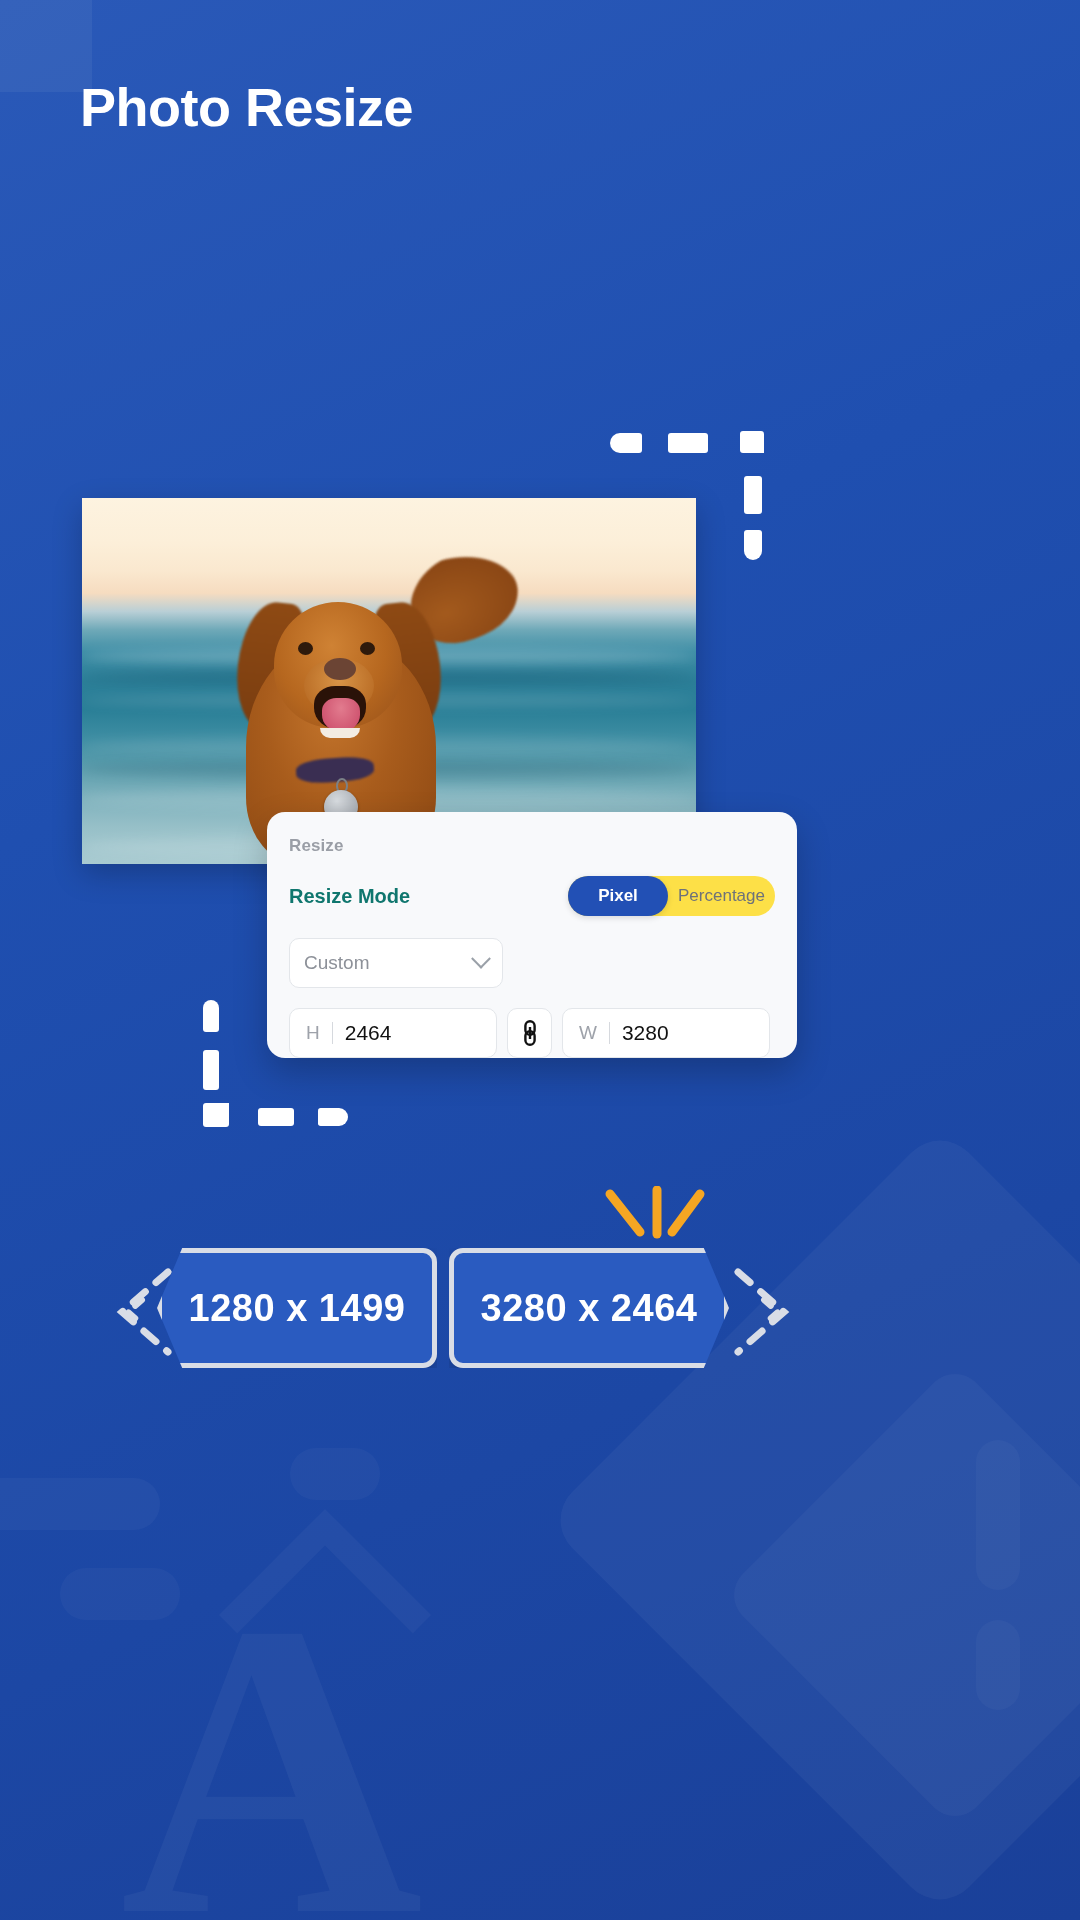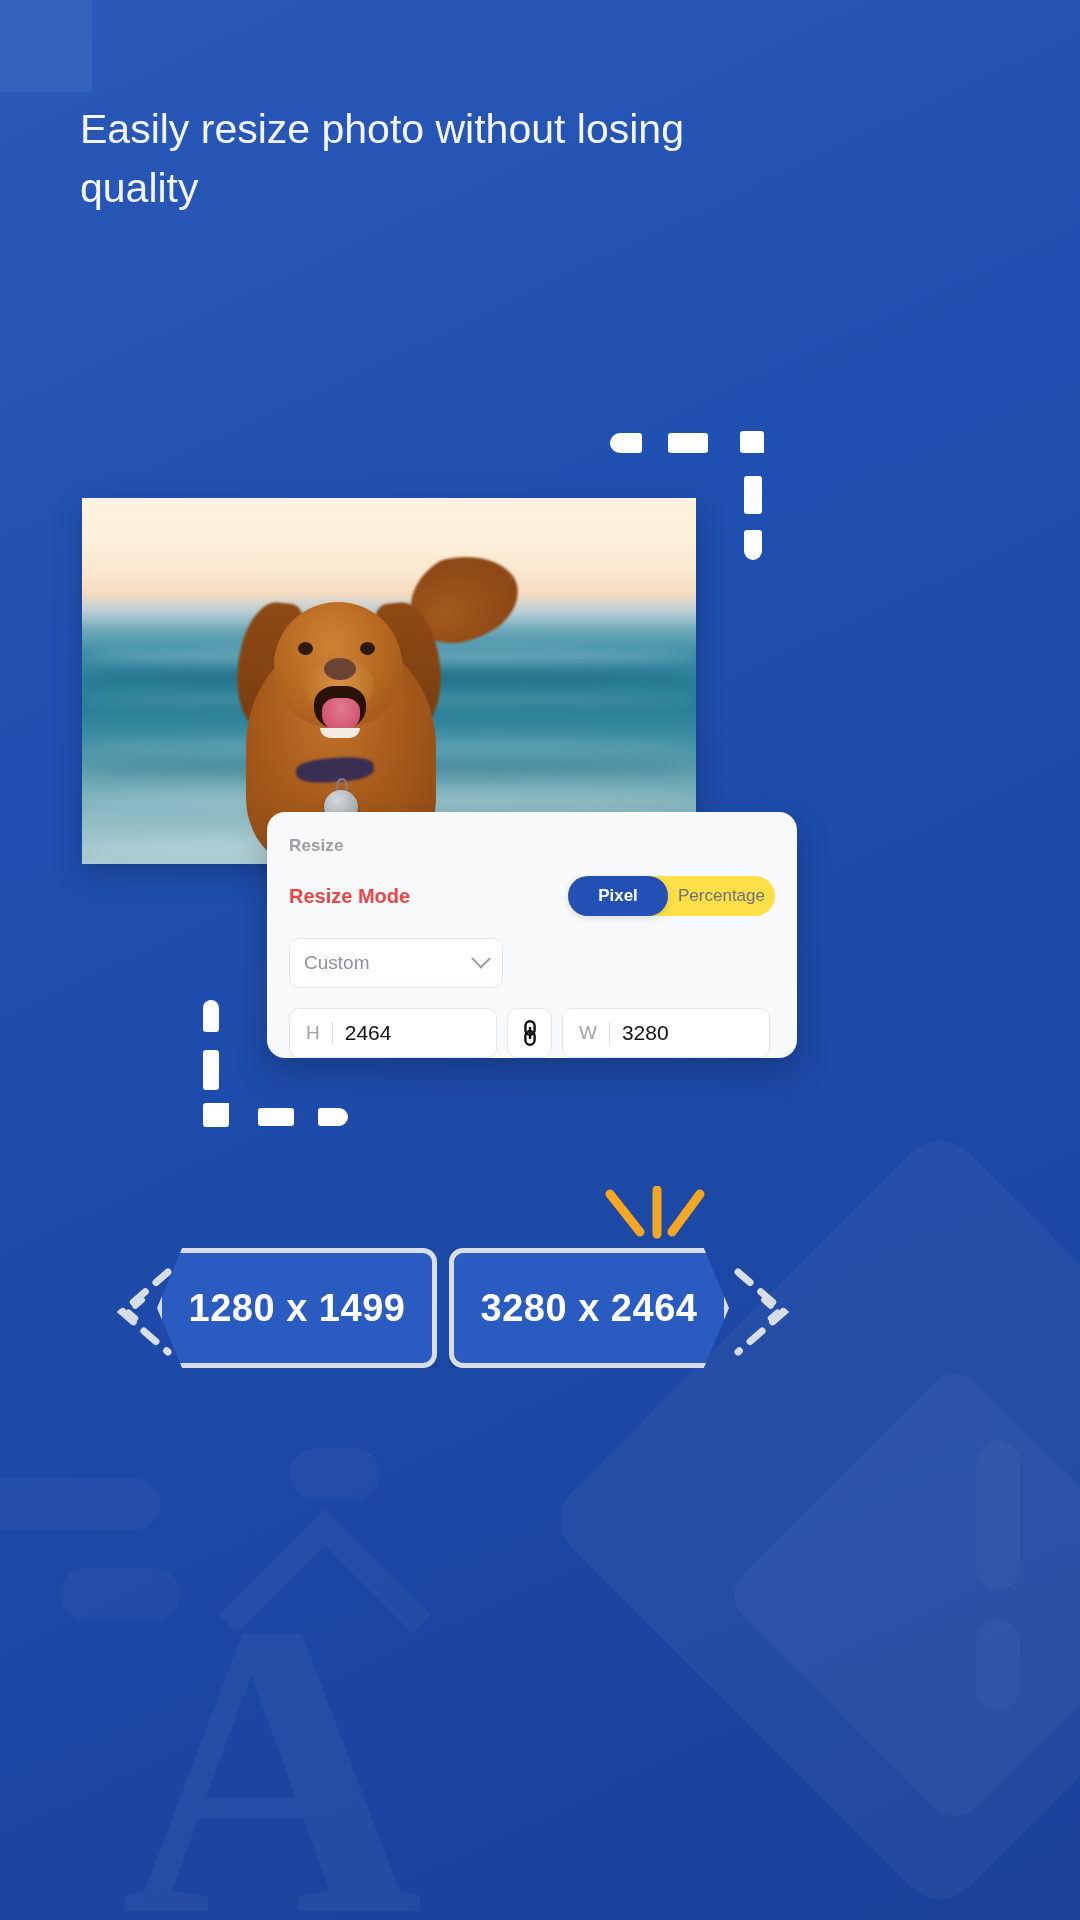--- a/index.html
+++ b/index.html
@@ -226,21 +226,21 @@
     padding: 24px 22px 0 22px;
   }
   .panel-eyebrow {
     font-size: 17px; color: #9a9ea6; font-weight: bold;
     letter-spacing: .1px;
   }
   .mode-row {
     margin-top: 20px;
     display: flex; align-items: center; justify-content: space-between;
   }
-  .mode-label { font-size: 20px; font-weight: bold; color: #ef4444; }
+  .mode-label { font-size: 20px; font-weight: bold; color: #0f766e; }
   .seg {
     display: flex; align-items: center;
     background: #fde047;
     border-radius: 22px;
     padding: 0;
     height: 40px;
     width: 207px;
   }
   .seg-btn {
     height: 40px; display: flex; align-items: center; justify-content: center;
@@ -319,21 +319,21 @@
   <div class="bg-deco bg-diag-right2"></div>
   <div class="bg-deco bg-pill-a"></div>
   <div class="bg-deco bg-pill-b"></div>
   <div class="bg-deco bg-pill-c"></div>
   <div class="bg-deco bg-arrow"></div>
   <div class="bg-deco bg-bar-r1"></div>
   <div class="bg-deco bg-bar-r2"></div>
   <div class="bg-deco bg-letter-a">A</div>
 
   <div class="headline-wrap">
-    <div class="subtitle">Easily resize photo without losing quality</div>
+    <div class="title">Photo Resize</div>
   </div>
 
   <div class="dash r1"></div>
   <div class="dash r2"></div>
   <div class="dash r3"></div>
   <div class="dash r4"></div>
   <div class="dash r5"></div>
 
   <div class="dash l1"></div>
   <div class="dash l2"></div>

